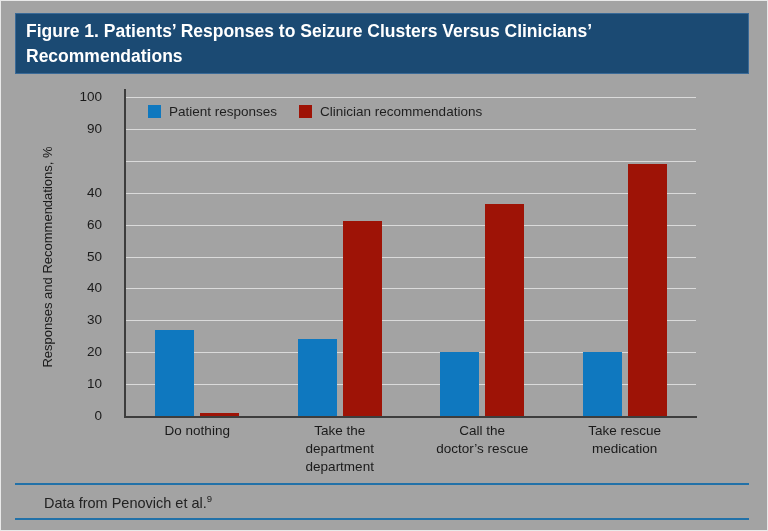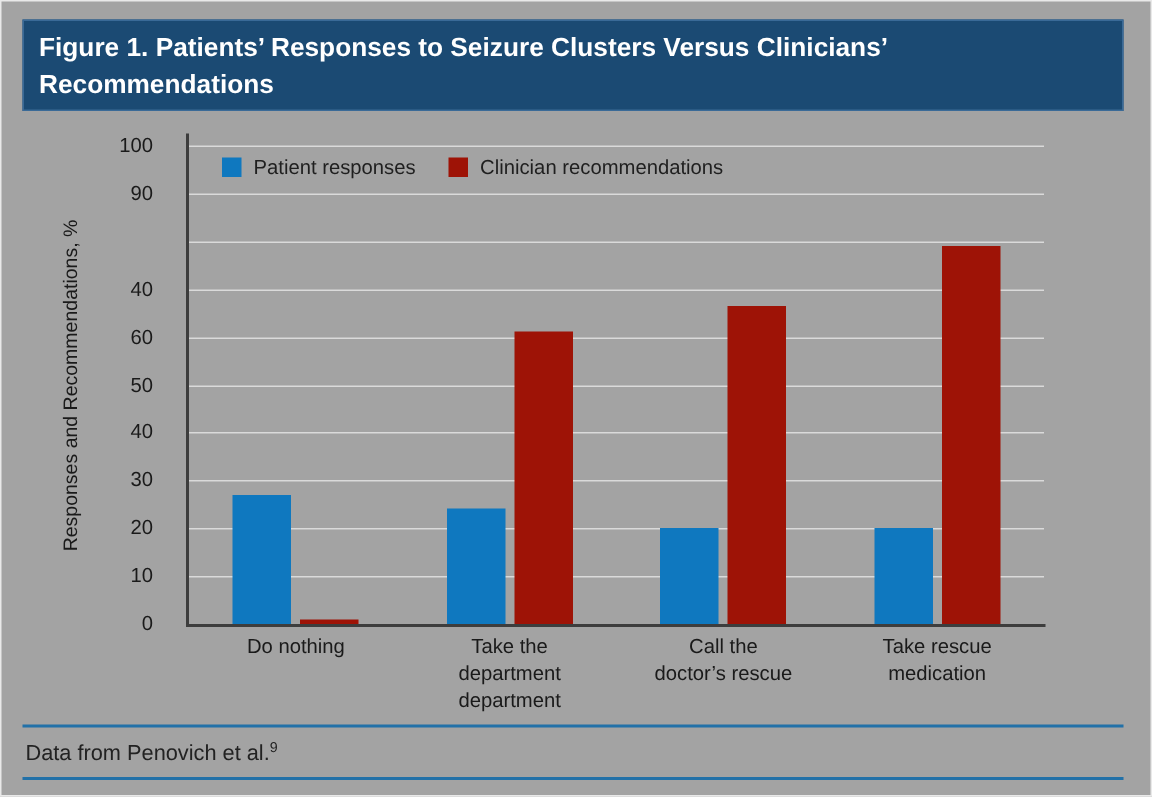--- a/index.html
+++ b/index.html
@@ -34,21 +34,21 @@
   .legend-item{display:flex;align-items:center;gap:8px;}
   .legend-swatch{width:13px;height:13px;}
   .legend-label{font-size:13.5px;color:#1f1f1f;}
   .x-labels{position:absolute;left:125px;top:421px;width:570px;display:flex;}
   .x-label{flex:1 1 0;text-align:center;font-size:13.5px;line-height:18px;color:#1a1a1a;}
   
   .footer{
     position:absolute;left:14px;top:482px;width:734px;box-sizing:border-box;
     border-top:2px solid #2271a8;border-bottom:2px solid #2271a8;padding:5px 2px 6px 2px;
   }
-  .footer-text{font-size:14.5px;color:#222;line-height:17px;}
+  .footer-text{font-size:14.5px;color:#222;line-height:17px;margin-left:27px;}
   .footer-text sup{font-size:9.5px;}
 </style>
 </head>
 <body>
 
 <div class="page">
 
   <div class="banner">
     <div class="line">Figure 1. Patients’ Responses to Seizure Clusters Versus Clinicians’</div>
     <div class="line">Recommendations</div>

